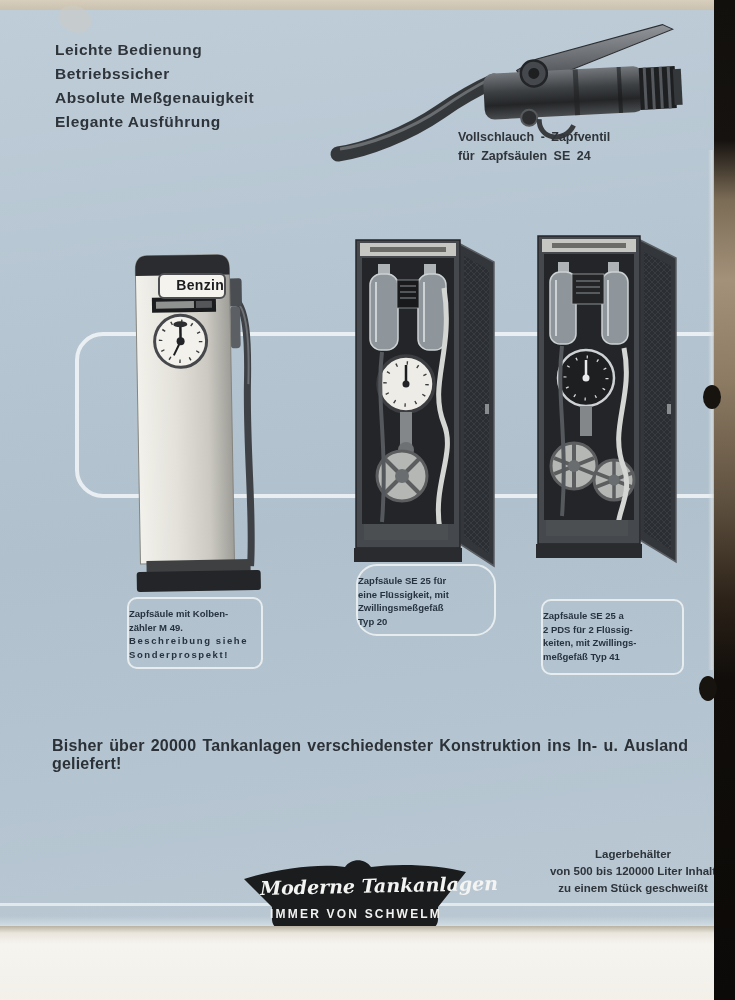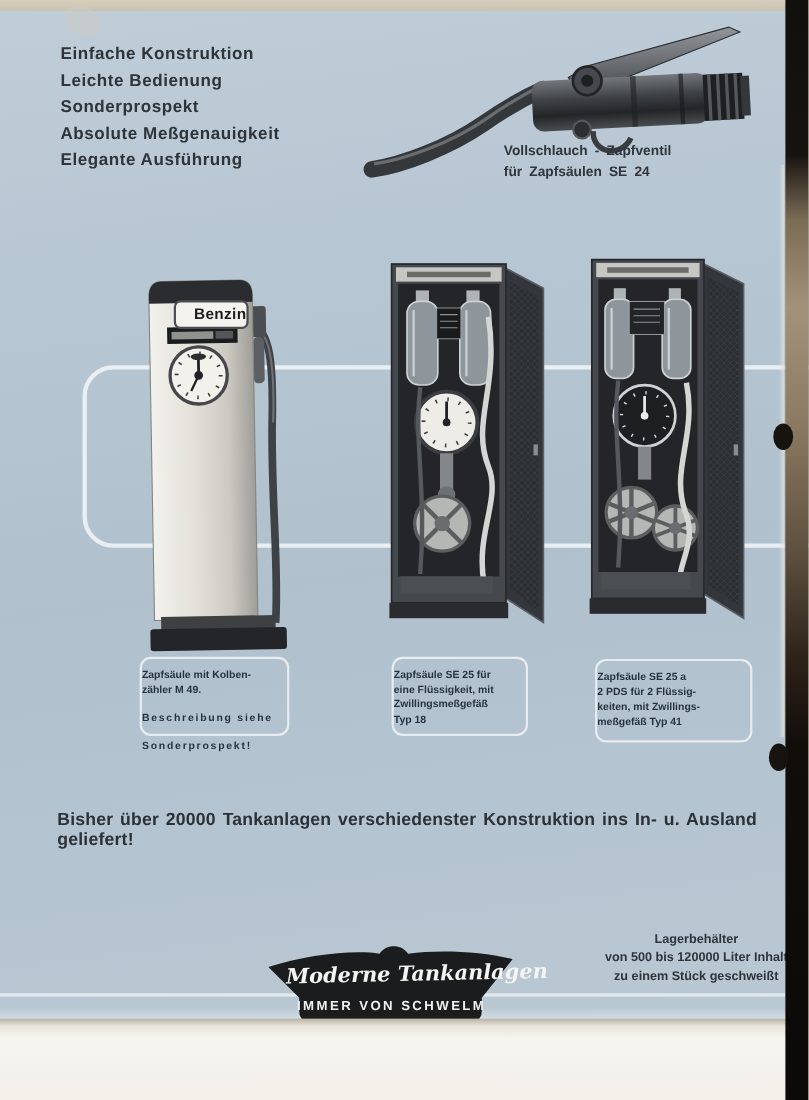--- a/index.html
+++ b/index.html
@@ -46,23 +46,23 @@
   #pump3{left:532px;top:218px;width:152px;height:352px;}
   .benzin-label{position:absolute;left:158px;top:263px;width:64px;height:22px;z-index:3;
       background:#f4f3ee;border:2px solid #4c4e52;border-radius:6px;color:#1c1d1f;
       font-weight:700;font-size:14px;line-height:21px;text-align:right;letter-spacing:.3px;}
 
   
   .cap{position:absolute;border:2px solid #e7ecef;border-radius:10px;color:#273240;
       font-weight:700;font-size:9.5px;line-height:13.5px;text-align:left;
       padding-top:8px;box-sizing:border-box;z-index:2;}
   #cap1{left:127px;top:587px;width:136px;height:72px;}
-  #cap2{left:356px;top:587px;width:124px;height:72px;}
+  #cap2{left:356px;top:554px;width:140px;height:72px;border-radius:21px;}
   #cap3{left:541px;top:589px;width:143px;height:76px;}
-  .ls{letter-spacing:1.6px;margin-top:12px;}
+  .ls{letter-spacing:1.6px;}
 
   
   .claim{position:absolute;left:52px;top:727px;width:660px;color:#2b3137;
       font-weight:700;font-size:16px;letter-spacing:.2px;word-spacing:1.5px;}
 
   
   .logo{position:absolute;left:242px;top:845px;width:226px;height:82px;z-index:3;}
   .logo svg{position:absolute;left:0;top:0;}
   .logo-script{position:absolute;left:18px;top:20px;width:190px;text-align:center;
       color:#f4f4f2;font-family:"DejaVu Serif",serif;font-style:italic;font-weight:700;
@@ -83,23 +83,22 @@
 <body>
 
 <div class="scan">
 
   <div class="backdrop-top"></div>
 
   <div class="page">
     <div class="smudge"></div>
 
     <div class="features">
-      <div>Einfache Konstruktion</div>
       <div>Leichte Bedienung</div>
-      <div>Sonderprospekt</div>
+      <div>Betriebssicher</div>
       <div>Absolute Meßgenauigkeit</div>
       <div>Elegante Ausführung</div>
     </div>
 
     <svg class="nozzle" viewBox="0 0 372 150">
       <defs>
         <linearGradient id="nozbody" x1="0" y1="0" x2="0" y2="1">
           <stop offset="0" stop-color="#74787c"></stop>
             <stop offset="0.4" stop-color="#3e4144"></stop>
           <stop offset="0.7" stop-color="#232527"></stop>
@@ -257,21 +256,21 @@
     <div id="cap1" class="cap">
       <div>Zapfsäule mit Kolben-</div>
       <div>zähler M 49.</div>
       <div class="ls">Beschreibung siehe</div>
       <div class="ls">Sonderprospekt!</div>
     </div>
     <div id="cap2" class="cap">
       <div>Zapfsäule SE 25 für</div>
       <div>eine Flüssigkeit, mit</div>
       <div>Zwillingsmeßgefäß</div>
-      <div>Typ 18</div>
+      <div>Typ 20</div>
     </div>
     <div id="cap3" class="cap">
       <div>Zapfsäule SE 25 a</div>
       <div>2 PDS für 2 Flüssig-</div>
       <div>keiten, mit Zwillings-</div>
       <div>meßgefäß Typ 41</div>
     </div>
 
     <div class="claim">Bisher über 20000 Tankanlagen verschiedenster Konstruktion ins In- u. Ausland geliefert!</div>
 

